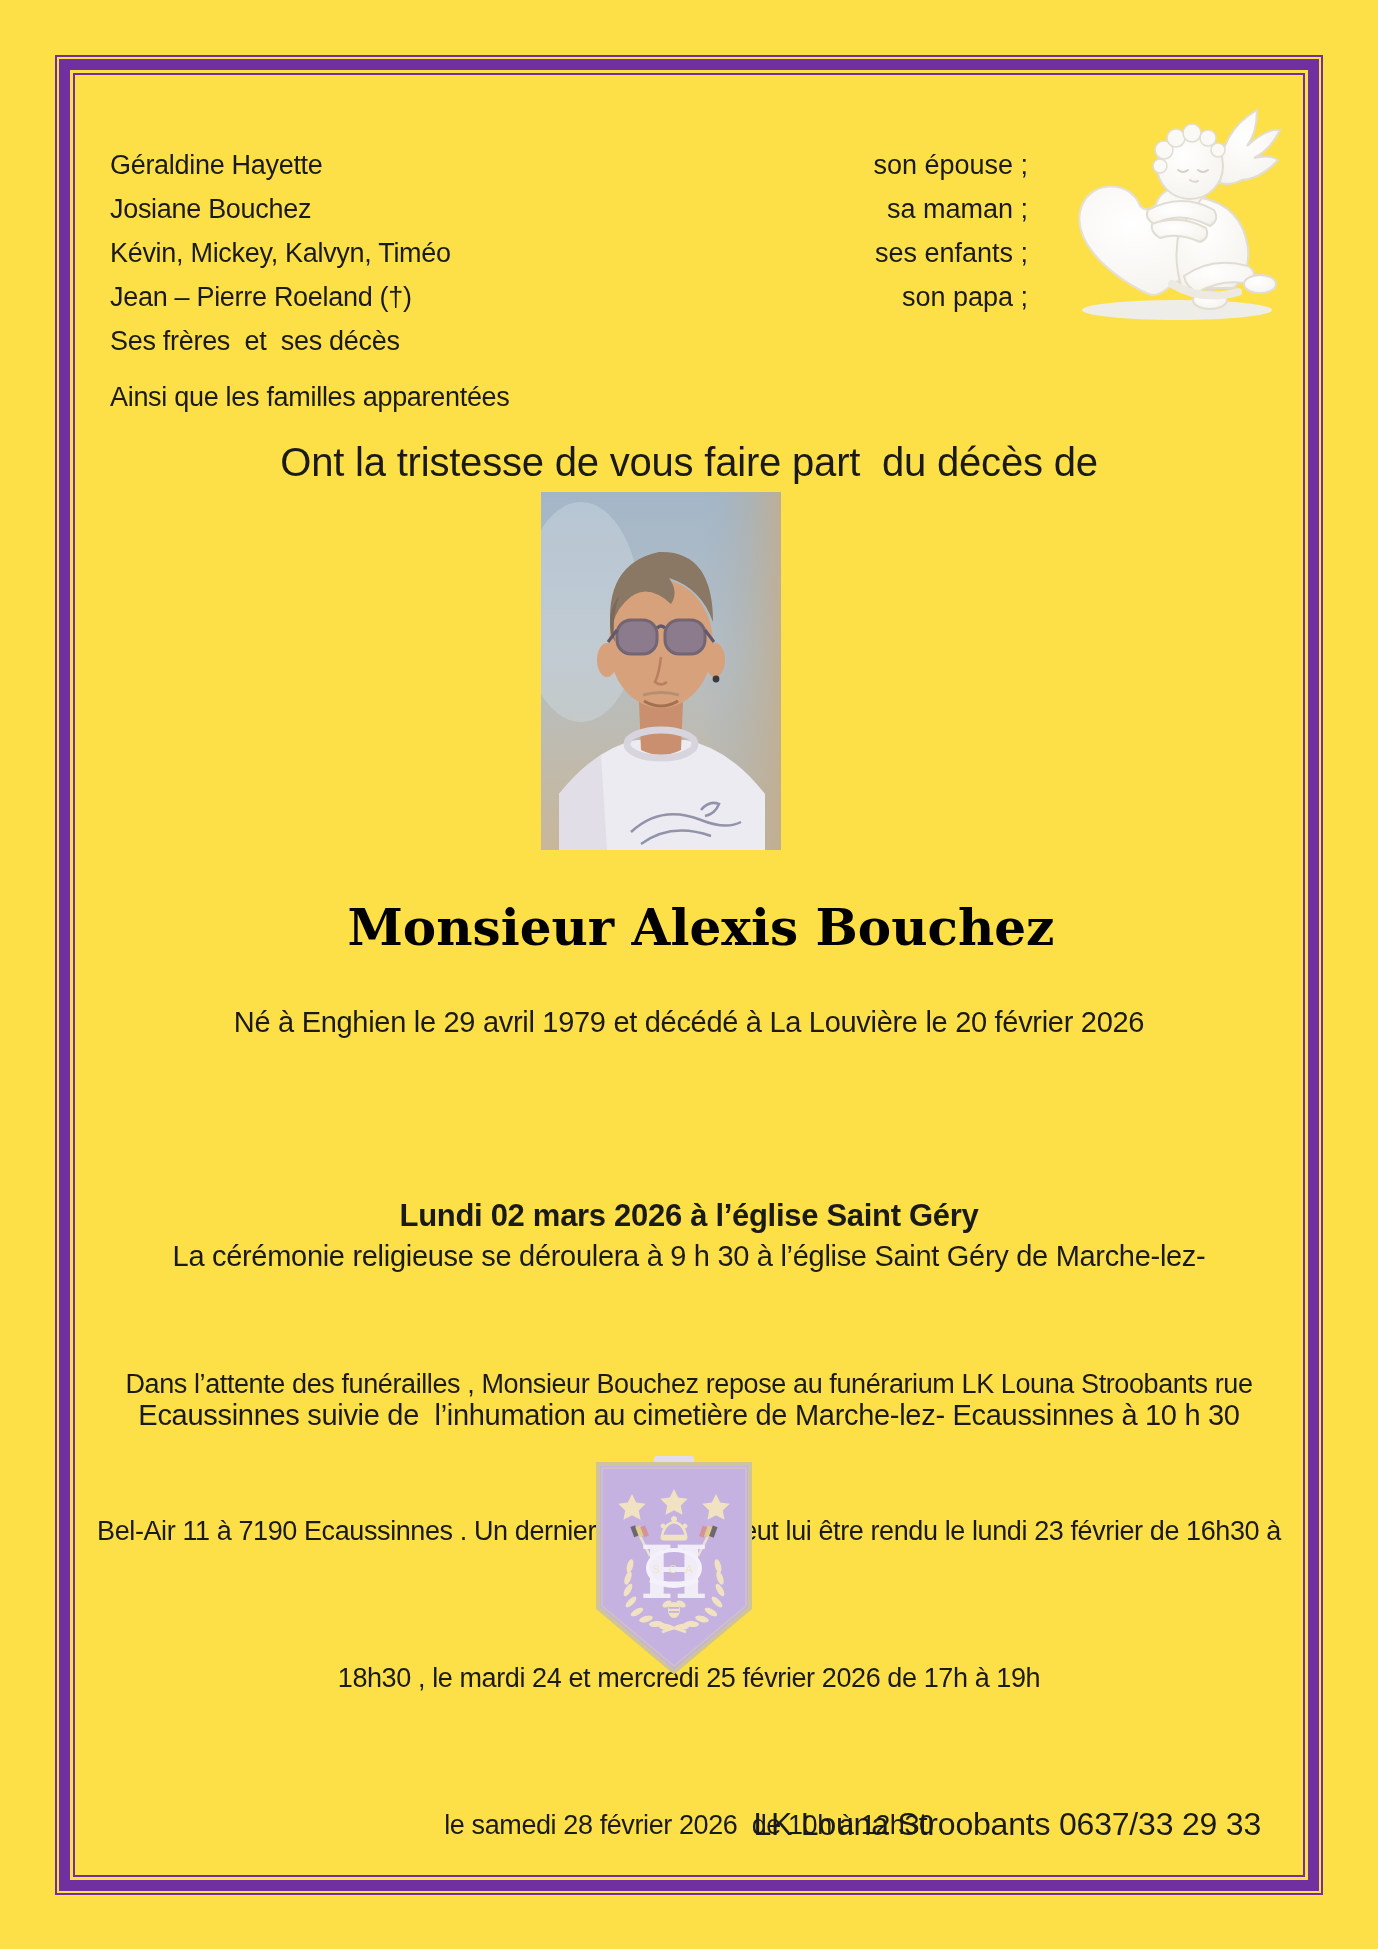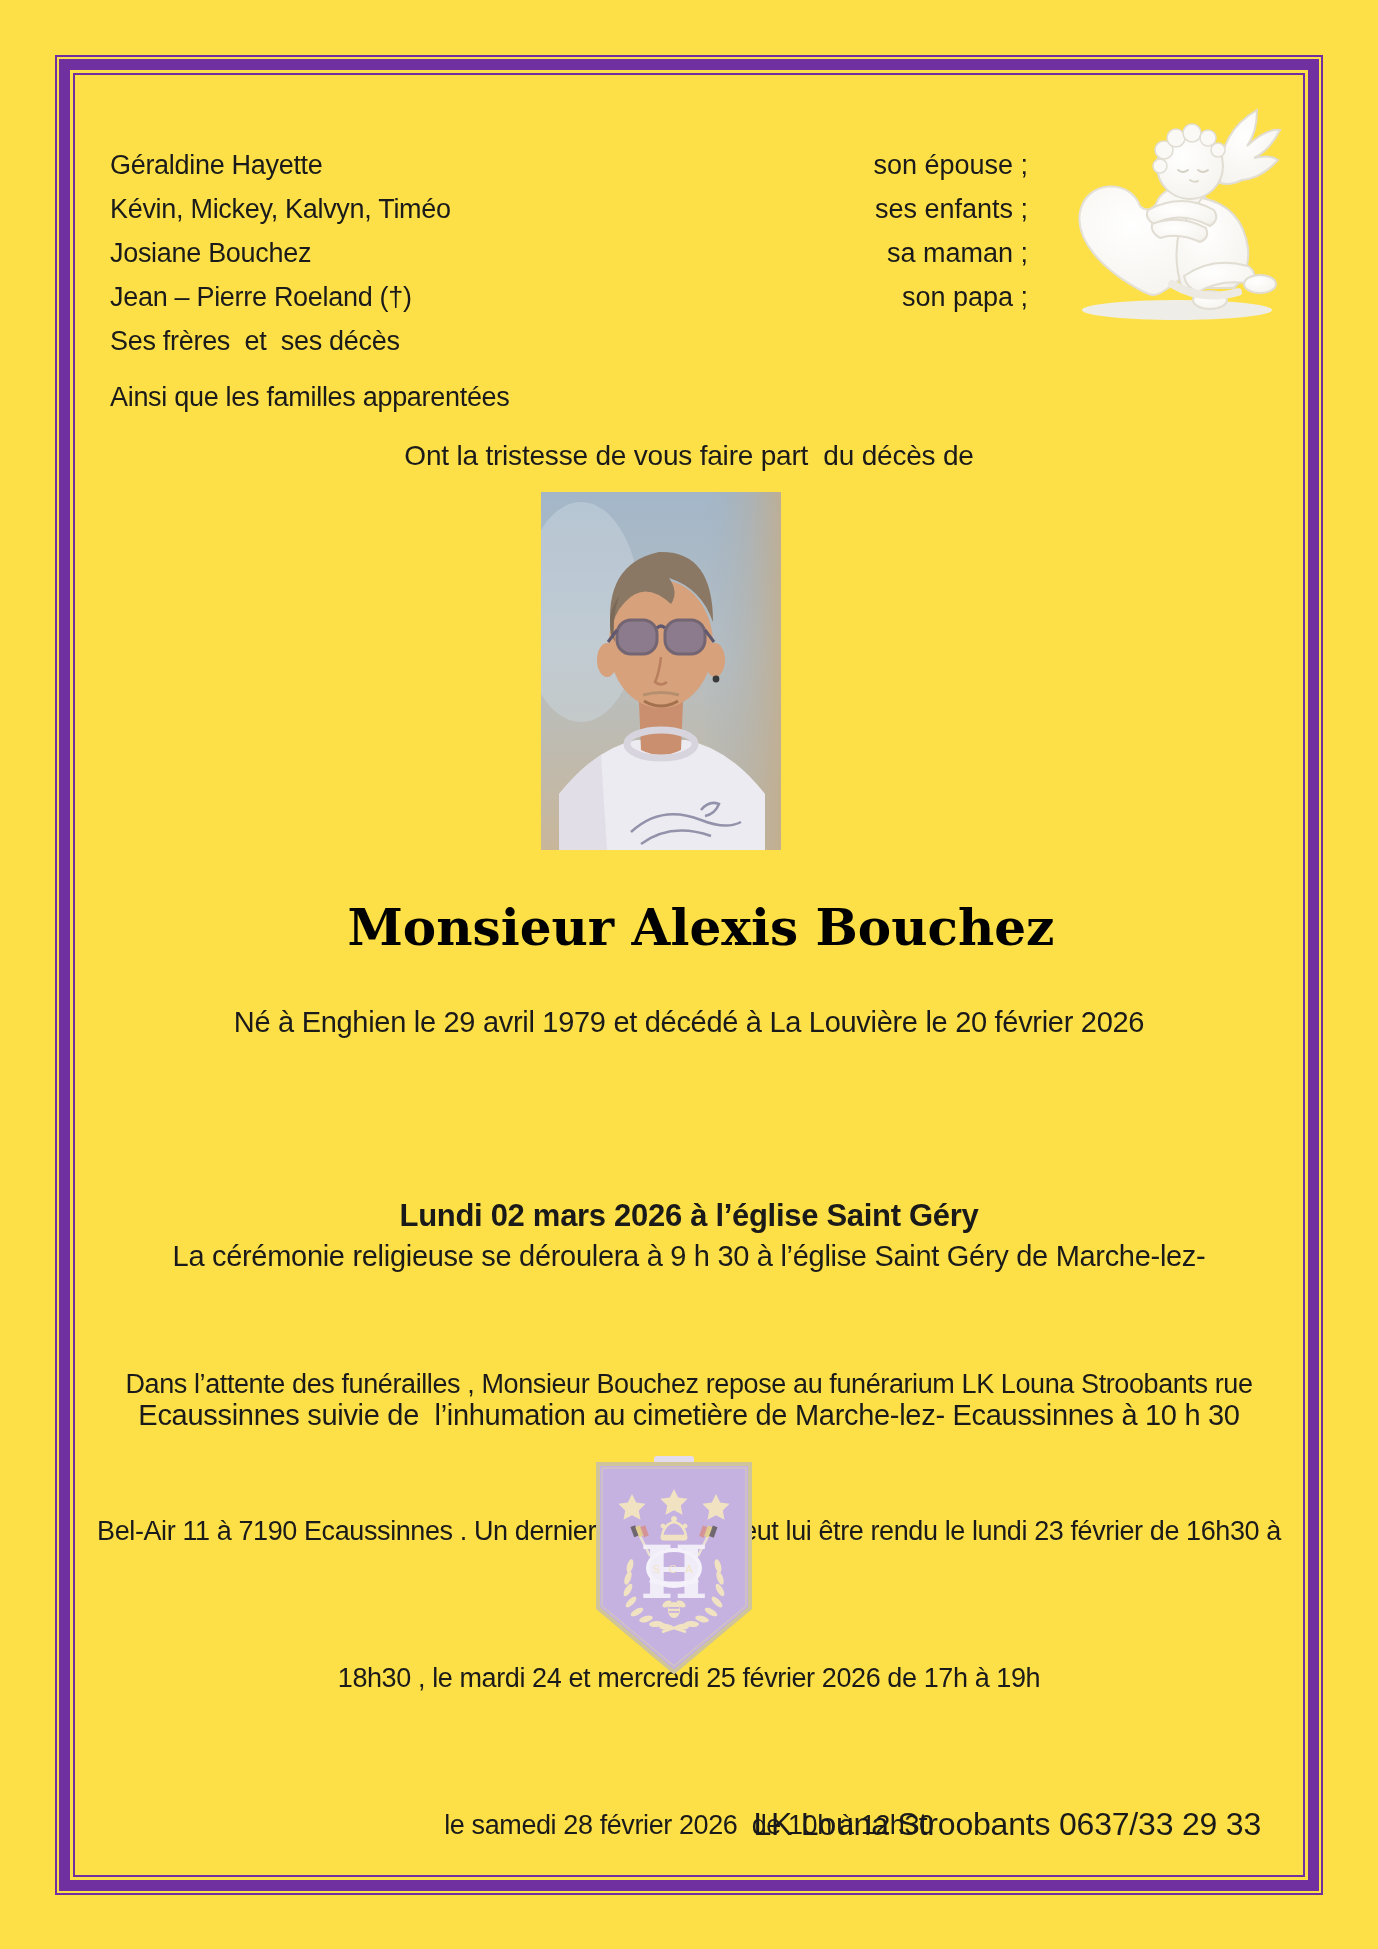--- a/index.html
+++ b/index.html
@@ -12,21 +12,21 @@
   .frame-outer{position:absolute;top:55px;left:55px;right:55px;bottom:54px;border:2px solid #7030a0;pointer-events:none;}
   .frame-mid{position:absolute;top:59px;left:59px;right:59px;bottom:58px;border:11px solid #7030a0;pointer-events:none;}
   .frame-inner{position:absolute;top:73px;left:73px;right:73px;bottom:72px;border:2px solid #7030a0;pointer-events:none;}
 
   .family-block{position:absolute;left:110px;top:150px;width:918px;}
   .family-row{display:flex;justify-content:space-between;align-items:baseline;height:44px;font-size:27px;letter-spacing:-0.3px;white-space:pre-wrap;}
   .family-row .relation{letter-spacing:0;}
   .families-line{position:absolute;left:110px;top:382px;font-size:27px;letter-spacing:-0.3px;}
 
   .center-line{position:absolute;left:73px;right:73px;text-align:center;white-space:pre-wrap;}
-  .intro-line{top:440px;font-size:28px;letter-spacing:-0.2px;}
+  .intro-line{top:440px;font-size:40px;letter-spacing:-0.2px;}
 
   .portrait{position:absolute;left:541px;top:492px;width:240px;height:358px;}
 
   .deceased-name{top:898px;font-family:"DejaVu Serif", serif;font-weight:bold;font-size:50px;color:#000;padding-left:24px;}
   .life-dates{top:1006px;font-size:29px;letter-spacing:-0.3px;}
   .ceremony{top:1124px;font-size:29px;line-height:53px;letter-spacing:-0.3px;}
   .ceremony-date{top:1198px;font-size:31px;font-weight:bold;letter-spacing:-0.3px;}
   .visitation{top:1262px;font-size:27px;line-height:49px;letter-spacing:-0.4px;}
 
   .pennant{position:absolute;left:592px;top:1456px;width:164px;height:224px;}
@@ -38,26 +38,26 @@
 <body>
 
 <div class="page">
 
   <div class="family-block">
     <div class="family-row">
       <span>Géraldine Hayette</span>
       <span class="relation">son épouse ;</span>
     </div>
     <div class="family-row">
+      <span>Josiane Bouchez</span>
+      <span class="relation">sa maman ;</span>
+    </div>
+    <div class="family-row">
       <span>Kévin, Mickey, Kalvyn, Timéo</span>
       <span class="relation">ses enfants ;</span>
-    </div>
-    <div class="family-row">
-      <span>Josiane Bouchez</span>
-      <span class="relation">sa maman ;</span>
     </div>
     <div class="family-row">
       <span>Jean – Pierre Roeland (†)</span>
       <span class="relation">son papa ;</span>
     </div>
     <div class="family-row">
       <span>Ses frères  et  ses décès</span>
       <span class="relation"></span>
     </div>
   </div>

